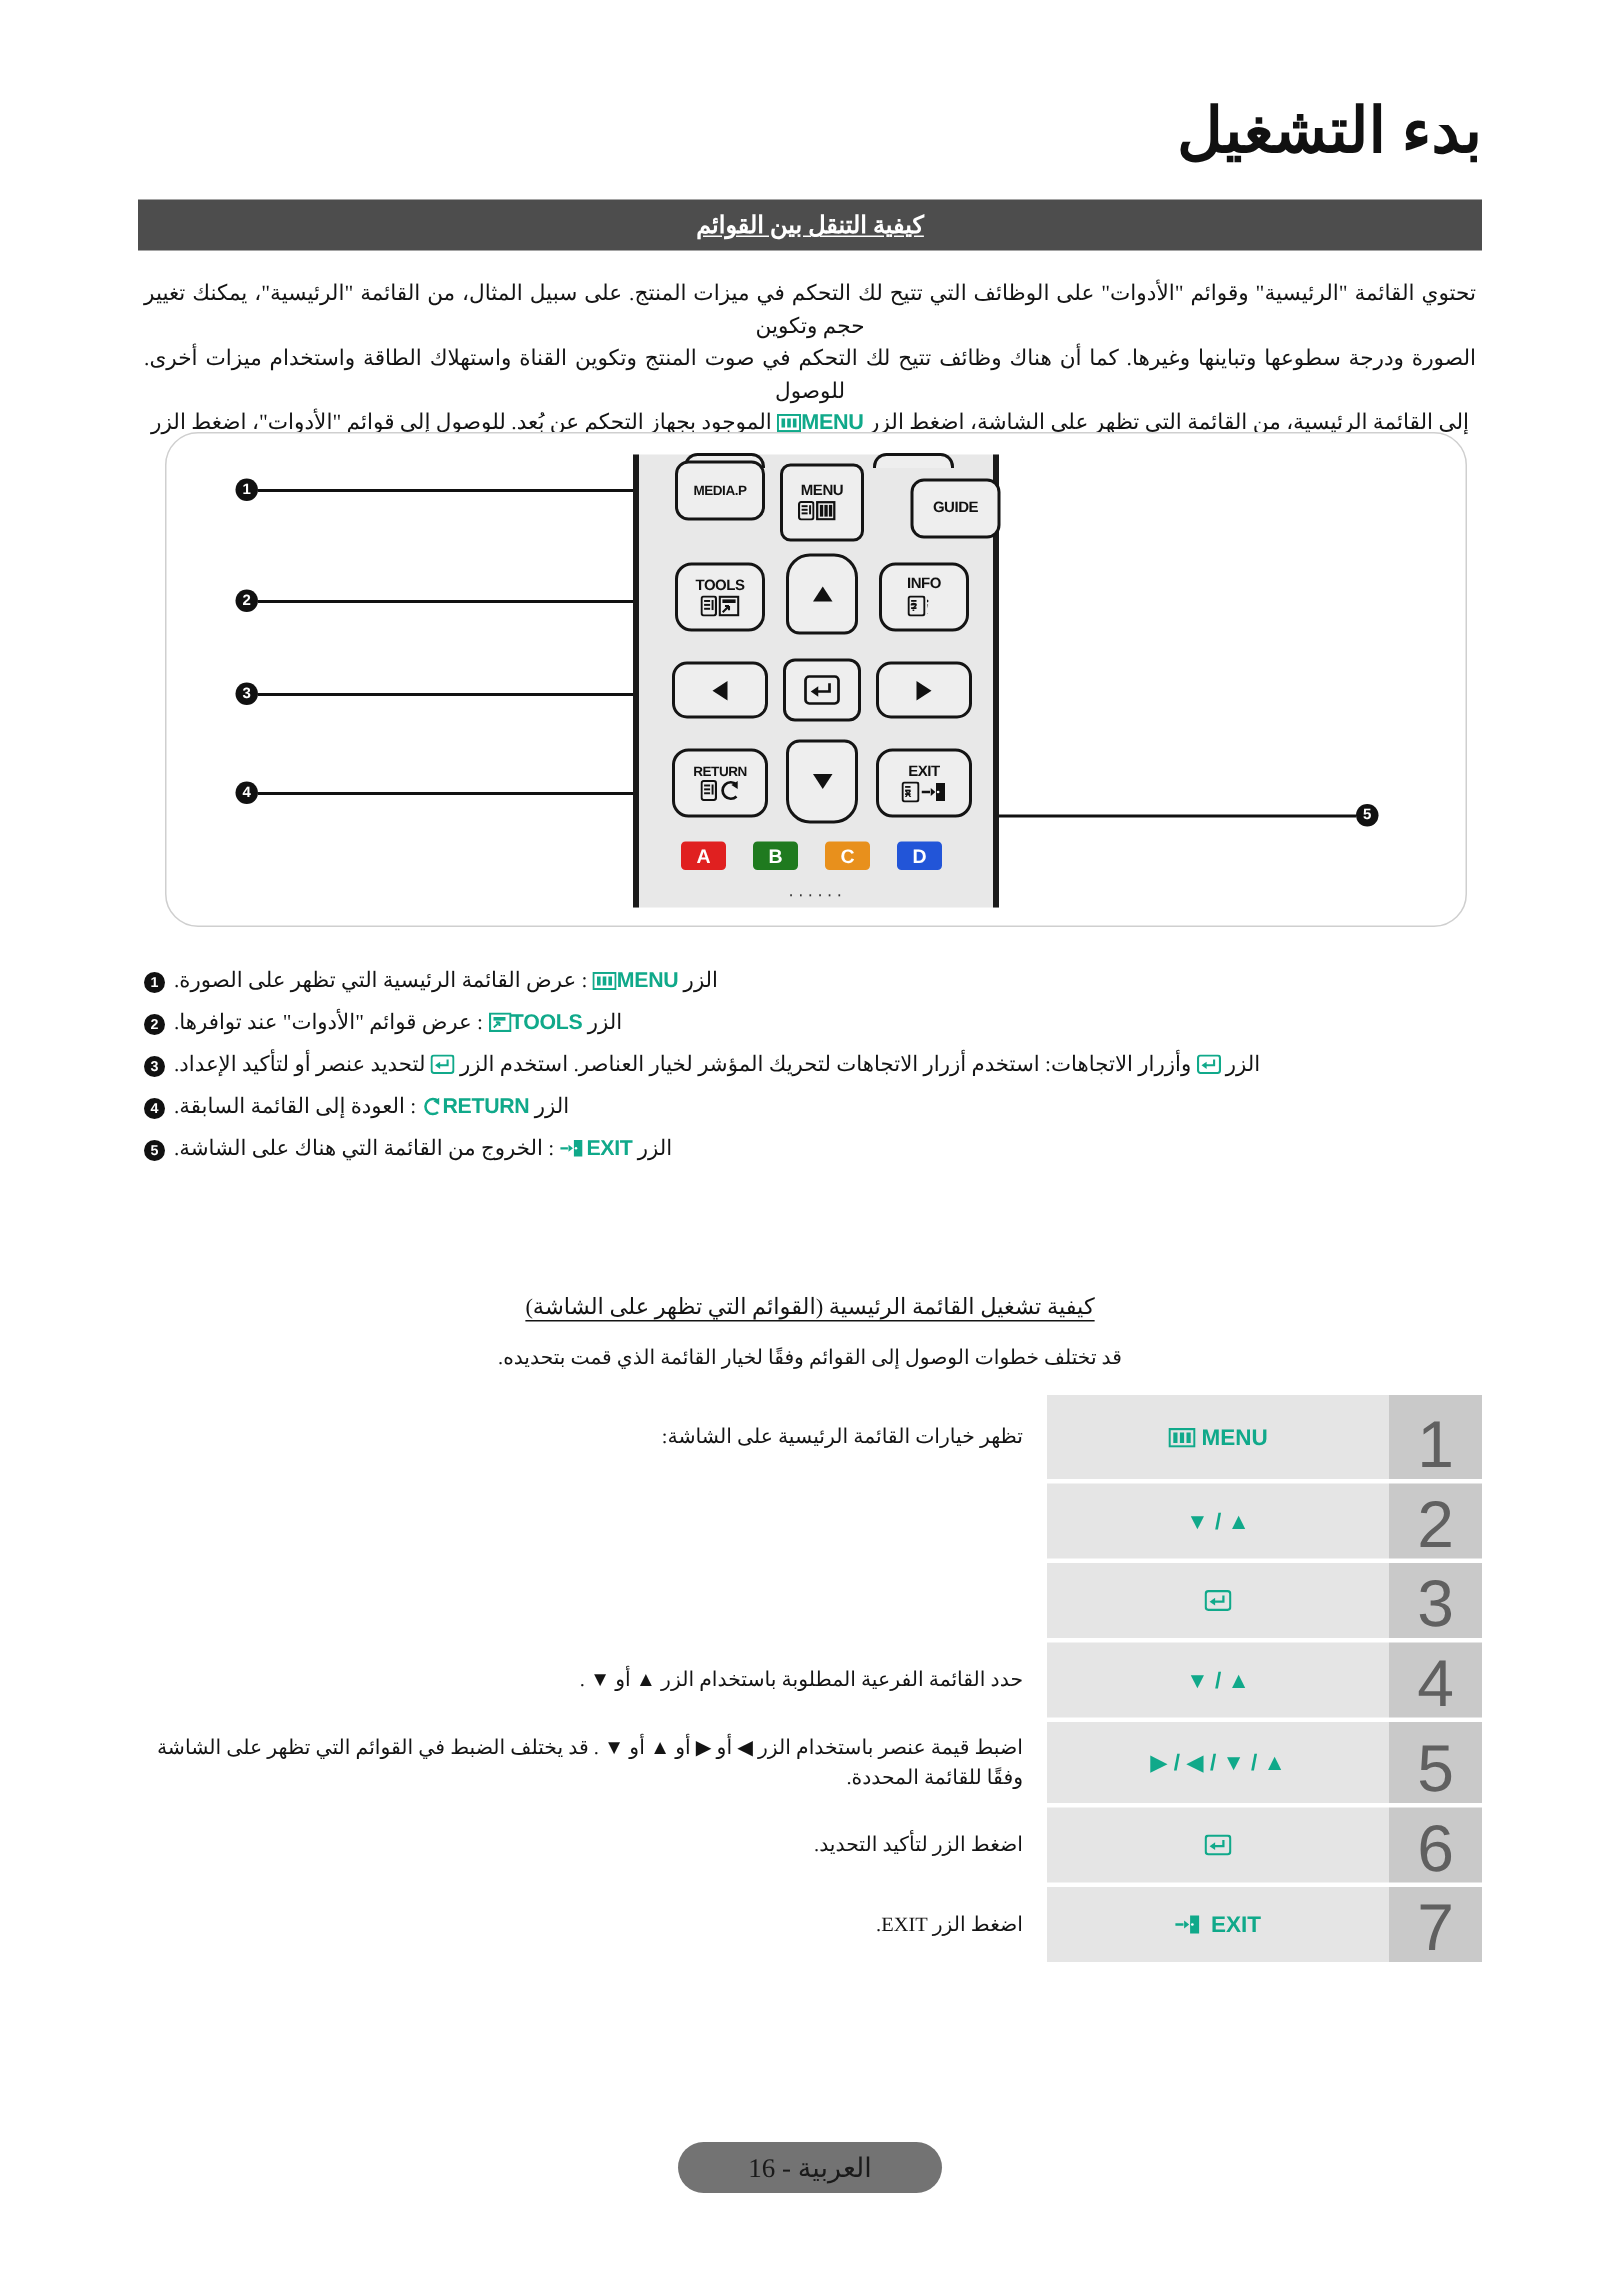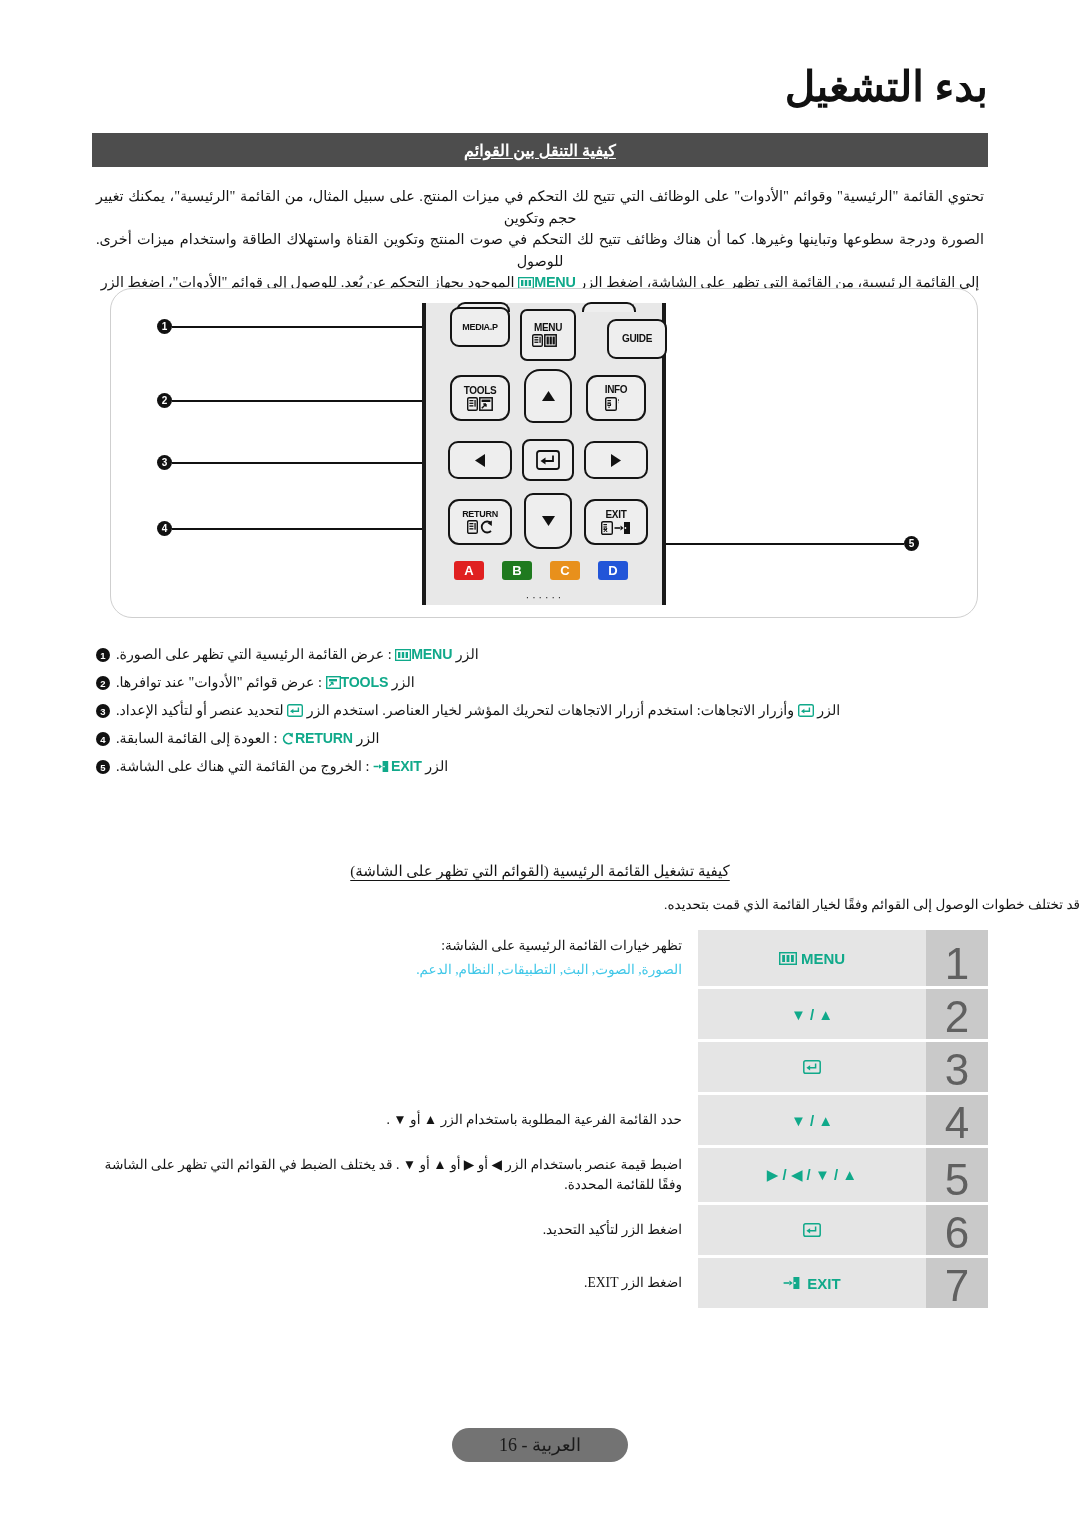--- a/index.html
+++ b/index.html
@@ -108,21 +108,21 @@
 
   
   .sec2-title{
     position:absolute;top:862px;left:0;width:1080px;
     text-align:center;font-size:15px;font-weight:400;
     text-decoration:underline;text-underline-offset:4px;
     direction:rtl;
   }
   .sec2-sub{
     position:absolute;top:896px;left:0;width:1080px;
-    text-align:right;font-size:13.5px;direction:rtl;
+    text-align:center;font-size:13.5px;direction:rtl;
   }
 
   
   .steps{
     position:absolute;top:930px;left:92px;width:896px;
     direction:rtl;
   }
   .srow{display:flex;align-items:stretch;margin-bottom:3px;}
   .snum{
     flex:0 0 62px;background:#c9c9c9;color:#606060;
@@ -447,21 +447,20 @@
             <svg width="18" height="13" viewBox="0 0 18 13">
               <rect x="0.7" y="0.7" width="16.6" height="11.6" fill="none" stroke="#10a98a" stroke-width="1.5"></rect>
               <rect x="3.2" y="3" width="2.8" height="7" fill="#10a98a"></rect>
               <rect x="7.6" y="3" width="2.8" height="7" fill="#10a98a"></rect>
               <rect x="12" y="3" width="2.8" height="7" fill="#10a98a"></rect>
             </svg>
           </span>
       </div>
       <div class="sdesc">
         <span>تظهر خيارات القائمة الرئيسية على الشاشة:</span>
-        <span class="sub">الصورة, الصوت, البث, التطبيقات, النظام, الدعم.</span>
       </div>
     </div>
 
     <div class="srow" style="height:50px;">
       <div class="snum">2</div>
       <div class="skey">
         <span>▲ / ▼</span>
       </div>
     </div>
 

